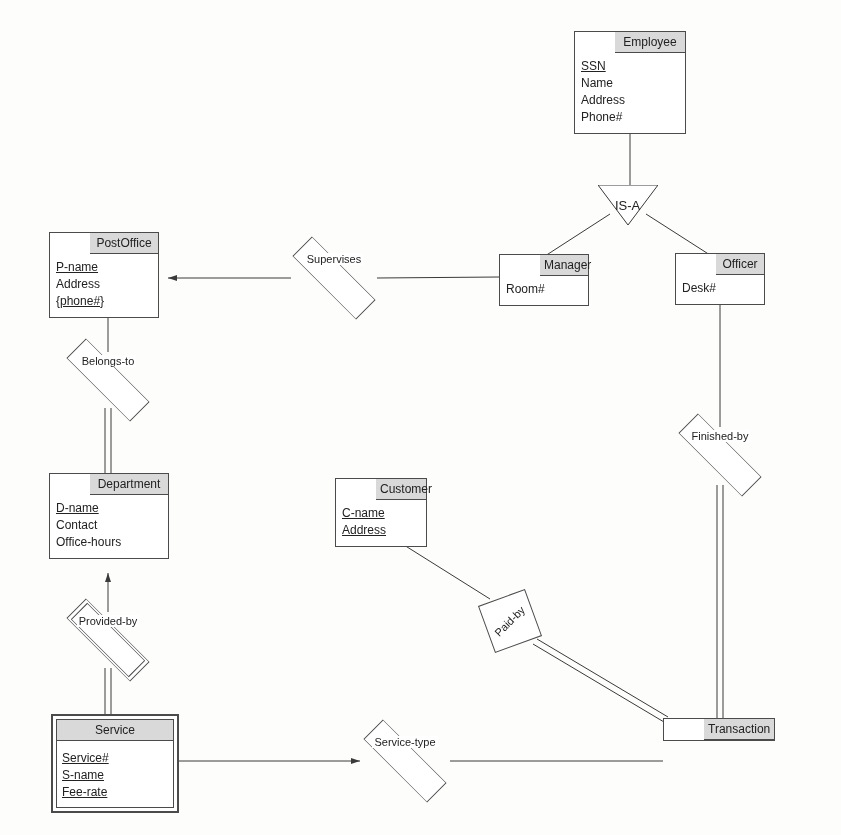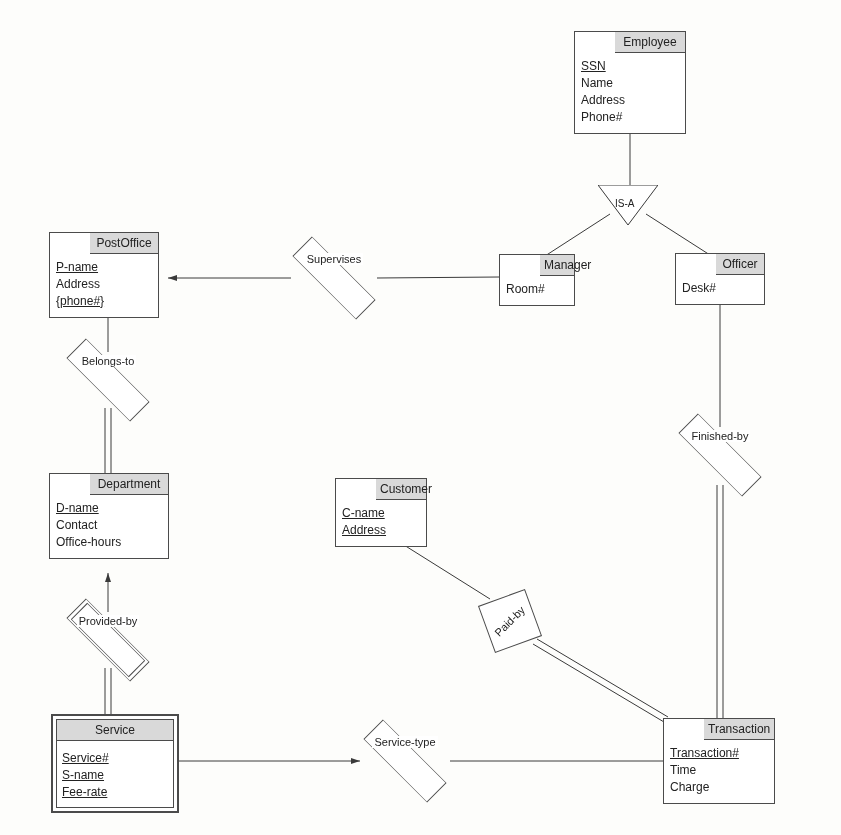--- a/index.html
+++ b/index.html
@@ -80,21 +80,21 @@
   .weak .title { margin:4px; border:1px solid #4b4b4b; border-bottom:1px solid #4b4b4b;}
   .weak .attrs { margin:0 4px 4px 4px;text-decoration:underline;}
   .isa {
     position: absolute;
     width: 60px;
     height: 40px;
   }
   .isa svg { width:100%; height:100%; }
   .isa-label {
     position:absolute;
-    font-size:10px;
+    font-size:13px;
     z-index:2;
   }
   .paidby {
     position:absolute;
     border:1px solid #4b4b4b;
     width:48px;
     height:48px;
     background:#fff;
     transform:rotate(-20deg);
     display:flex;
@@ -167,21 +167,21 @@
 
 <div class="entity" style="left:49px; top:232px; width:110px;">
   <div class="title">PostOffice</div>
   <div class="attrs">
     <div class="pk">P-name</div>
     <div>Address</div>
     <div class="pk">{phone#}</div>
   </div>
 </div>
 
-<div class="entity" style="left:499px; top:254px; width:76px;">
+<div class="entity" style="left:499px; top:254px; width:90px;">
   <div class="title">Manager</div>
   <div class="attrs">
     <div>Room#</div>
   </div>
 </div>
 
 <div class="entity" style="left:675px; top:253px; width:90px;">
   <div class="title">Officer</div>
   <div class="attrs">
     <div>Desk#</div>
@@ -209,25 +209,20 @@
   <div class="title">Service</div>
   <div class="attrs">
     <div class="derived">Service#</div>
     <div>S-name</div>
     <div>Fee-rate</div>
   </div>
 </div>
 
 <div class="entity" style="left:663px; top:718px; width:112px;">
   <div class="title">Transaction</div>
-  <div class="attrs">
-    <div class="pk">Transaction#</div>
-    <div>Time</div>
-    <div>Charge</div>
-  </div>
 </div>
 
 <div class="diamond" style="left:289px; top:253px;">
   <span>Supervises</span>
 </div>
 <div class="diamond" style="left:63px; top:355px;">
   <span>Belongs-to</span>
 </div>
 <div class="diamond dbl" style="left:63px; top:615px;">
   <span>Provided-by</span>

